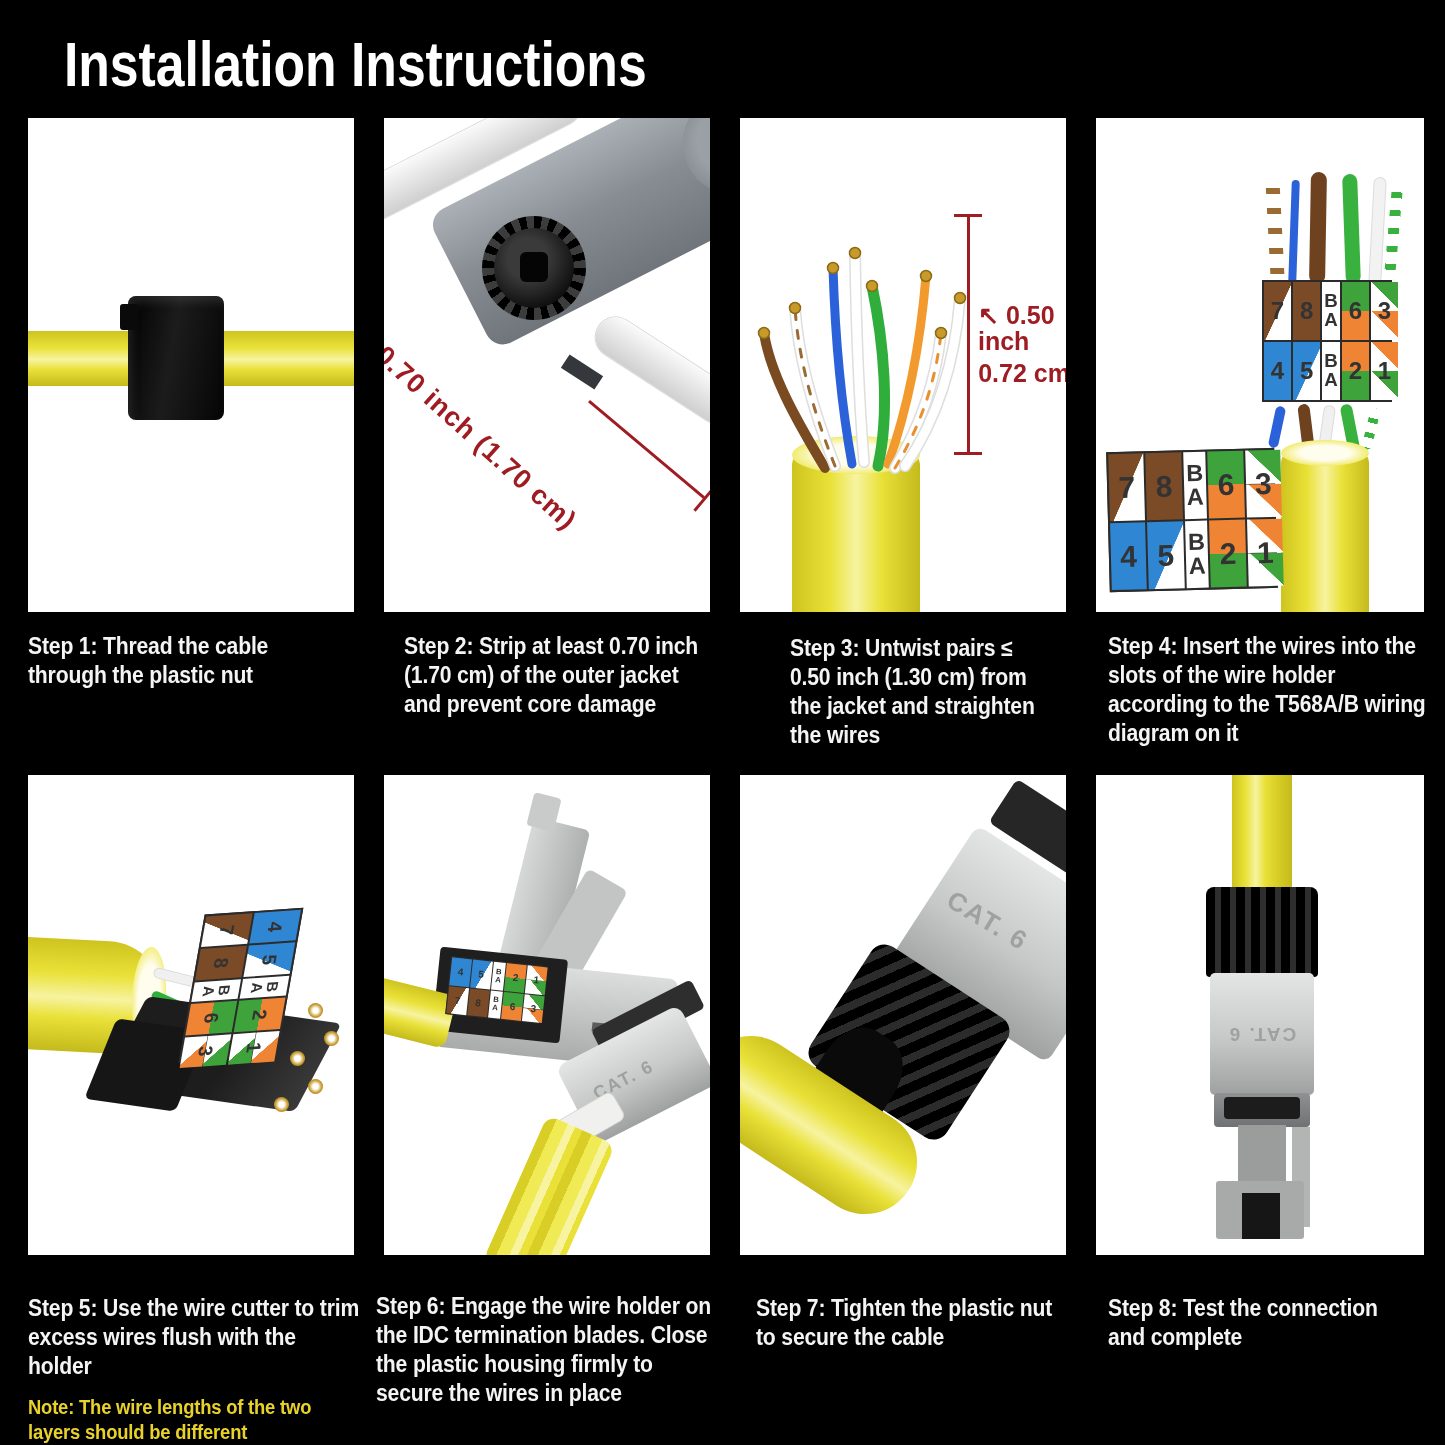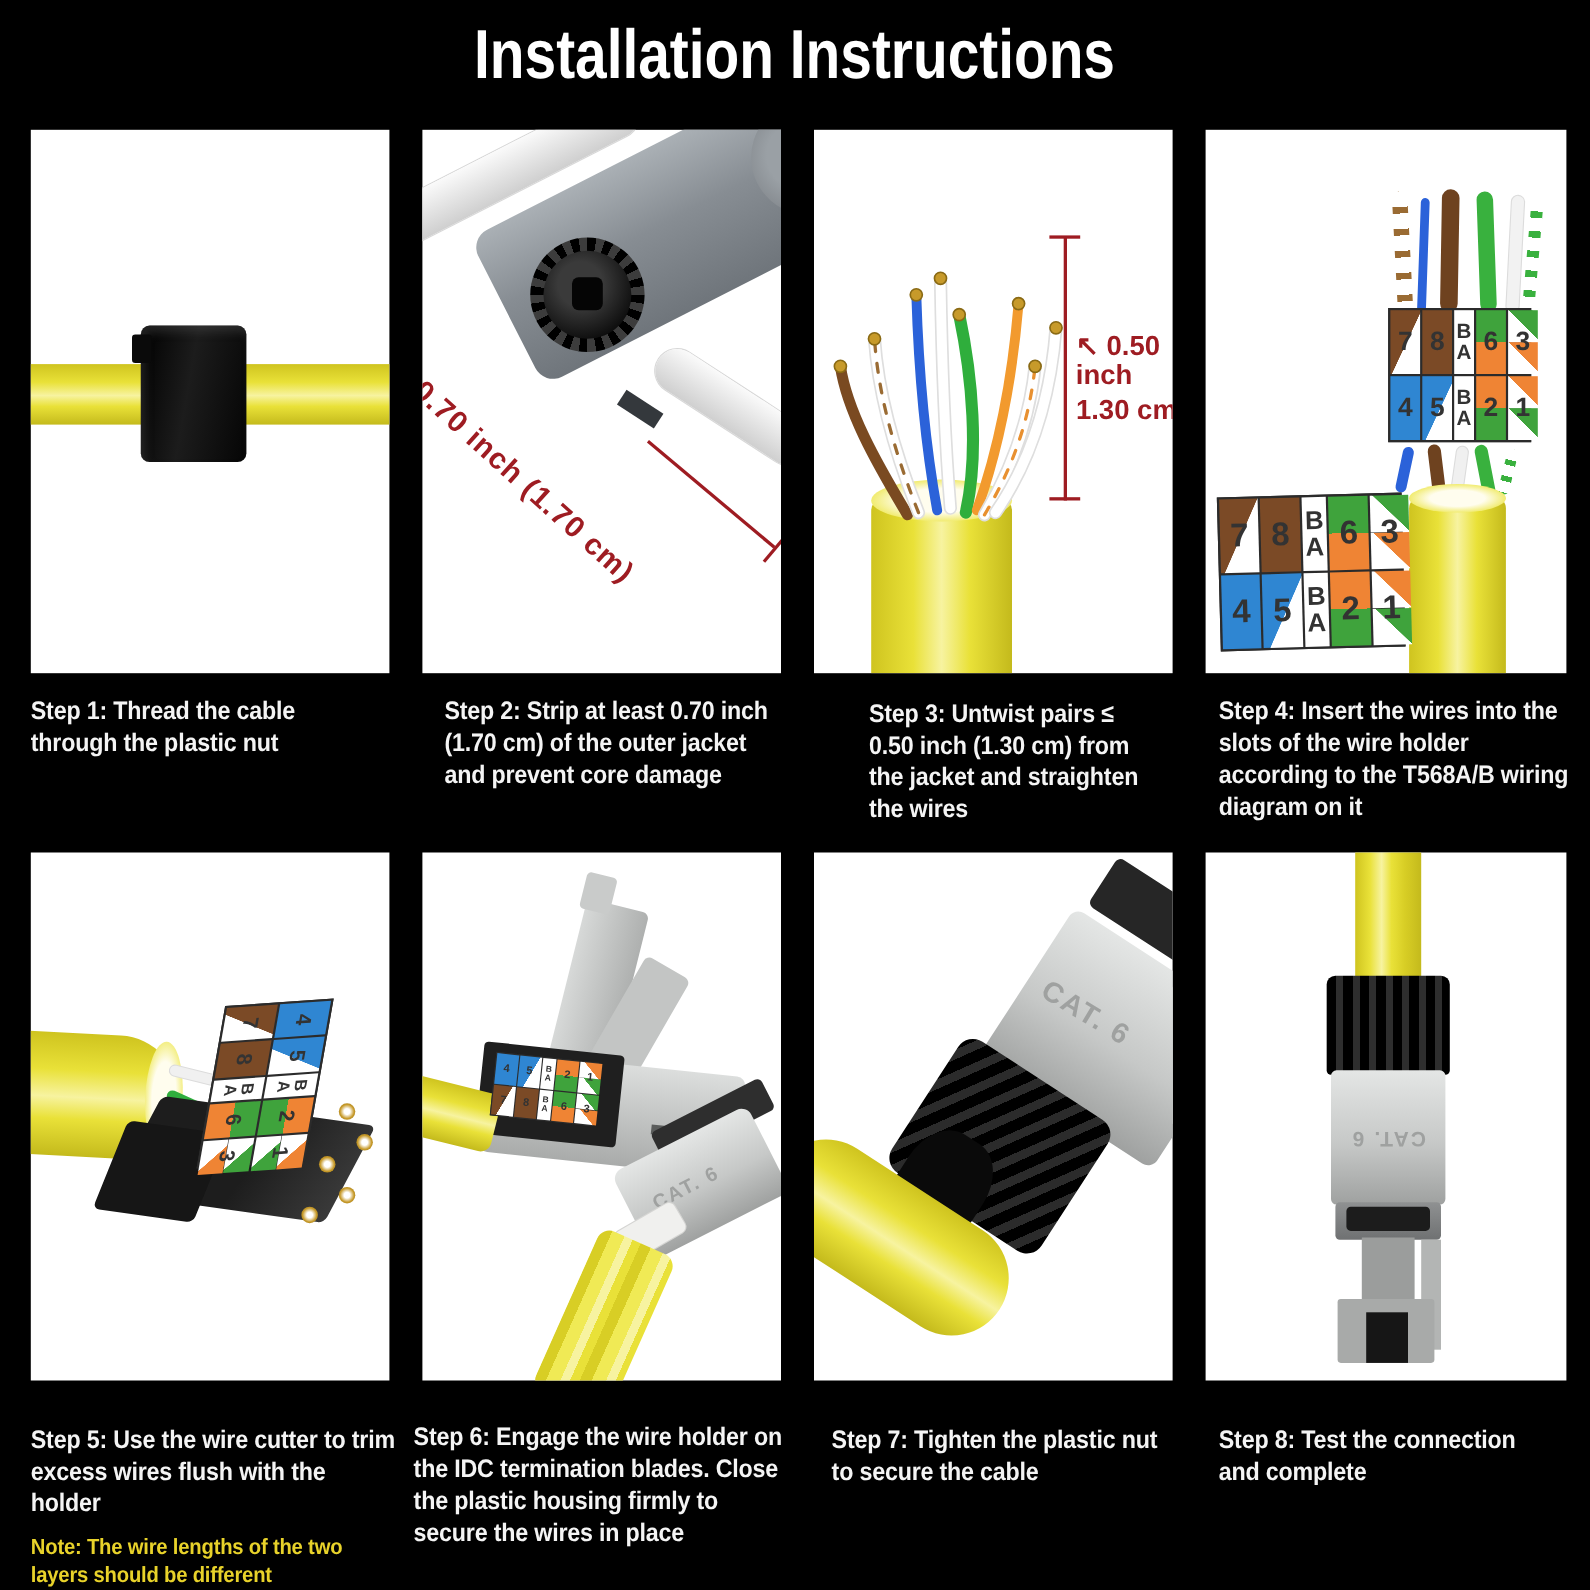--- a/index.html
+++ b/index.html
@@ -1,19 +1,19 @@
 <!DOCTYPE html>
 <html style="--accentRed: #9e1c22; --noteYellow: #e8d22a; --cableYellow: #e9e138; --cableYellowLight: #f7f3a0; --wireBrown: #7b4a26; --wireBlue: #2f86d2; --wireGreen: #3fa33c; --wireOrange: #ef8434; --wireBlueBright: #2b62d9; --toolGray: #888d92; --housingGray: #c9cbca; --nutBlack: #141414; --gold: #c79a2a;"><head>
 <meta charset="utf-8">
 <style>
   html,body{margin:0;padding:0;background:#000;}
   body{width:1445px;height:1445px;position:relative;font-family:"Liberation Sans",sans-serif;overflow:hidden;}
   .abs{position:absolute;}
   
-  .title-wrap{position:absolute;top:14px;left:0;width:1445px;text-align:center;}
+  .title-wrap{position:absolute;top:28px;left:0;width:1445px;text-align:left;}
   .title{display:inline-block;color:#fff;font-size:63px;font-weight:bold;letter-spacing:0;transform:scaleX(.82);transform-origin:center;white-space:nowrap;}
   
   .panel{position:absolute;background:#fff;overflow:hidden;}
   .p1{left:28px;top:118px;width:326px;height:494px;}
   .p2{left:384px;top:118px;width:326px;height:494px;}
   .p3{left:740px;top:118px;width:326px;height:494px;}
   .p4{left:1096px;top:118px;width:328px;height:494px;}
   .p5{left:28px;top:775px;width:326px;height:480px;}
   .p6{left:384px;top:775px;width:326px;height:480px;}
   .p7{left:740px;top:775px;width:326px;height:480px;}
@@ -109,21 +109,21 @@
         <circle cx="186" cy="158" r="5.5"></circle>
       <circle cx="201" cy="215" r="5.5"></circle>
         <circle cx="220" cy="180" r="5.5"></circle>
     </g>
   </svg>
   <div class="abs" style="left:227px;top:97px;width:3px;height:240px;background:var(--accentRed,#9e1c22);"></div>
   <div class="abs" style="left:214px;top:96px;width:28px;height:3px;background:var(--accentRed,#9e1c22);"></div>
   <div class="abs" style="left:214px;top:334px;width:28px;height:3px;background:var(--accentRed,#9e1c22);"></div>
   <div class="abs redtext" style="left:238px;top:184px;width:92px;font-size:25px;line-height:26px;">
     <div><span>↖</span> <span>0.50 inch</span></div>
-    <div style="text-align:center;margin-top:6px;">1.30 cm</div>
+    <div style="text-align:center;margin-top:6px;">0.72 cm</div>
   </div>
 </div>
 
 <div class="panel p4">
 
   <div class="abs" style="left:172px;top:56px;width:14px;height:110px;border-radius:7px;background:repeating-linear-gradient(180deg,#fff 0 14px,#9a6b33 14px 20px);transform:rotate(-3deg);"></div>
   <div class="abs" style="left:194px;top:62px;width:8px;height:104px;border-radius:4px;background:#2b62d9;transform:rotate(2deg);"></div>
   <div class="abs" style="left:214px;top:54px;width:16px;height:112px;border-radius:8px;background:#6e421f;transform:rotate(1deg);"></div>
   <div class="abs" style="left:248px;top:56px;width:15px;height:110px;border-radius:8px;background:#39b13e;transform:rotate(-2deg);"></div>
   <div class="abs" style="left:276px;top:60px;width:11px;height:106px;border-radius:6px;background:#f2f2f2;box-shadow:0 0 0 1px #dcdcdc;transform:rotate(3deg);"></div>

